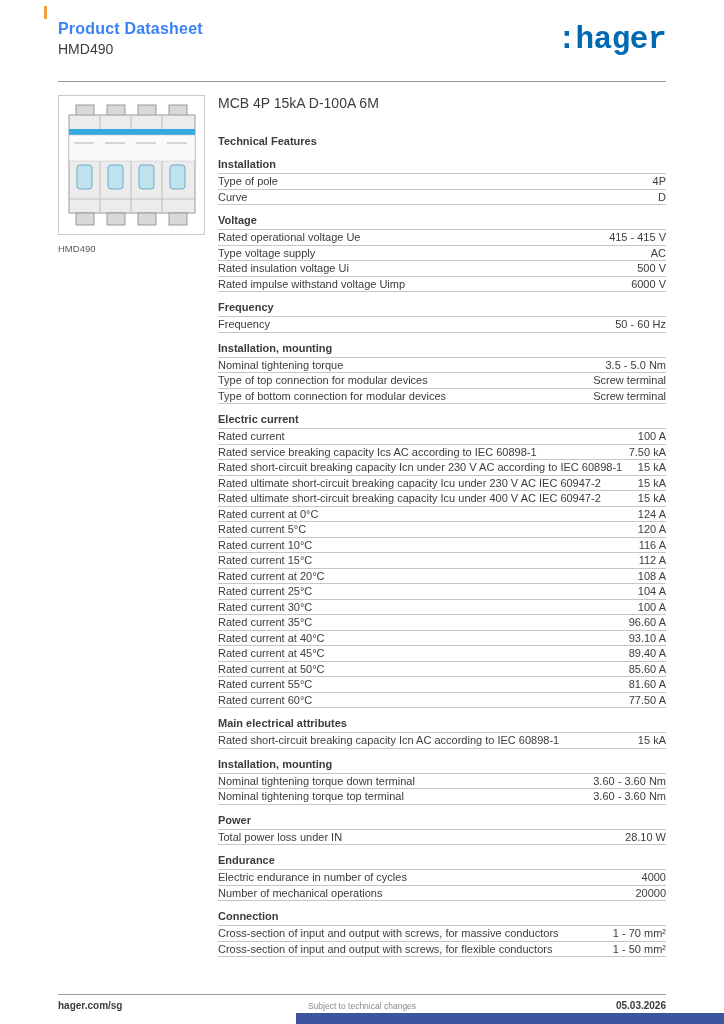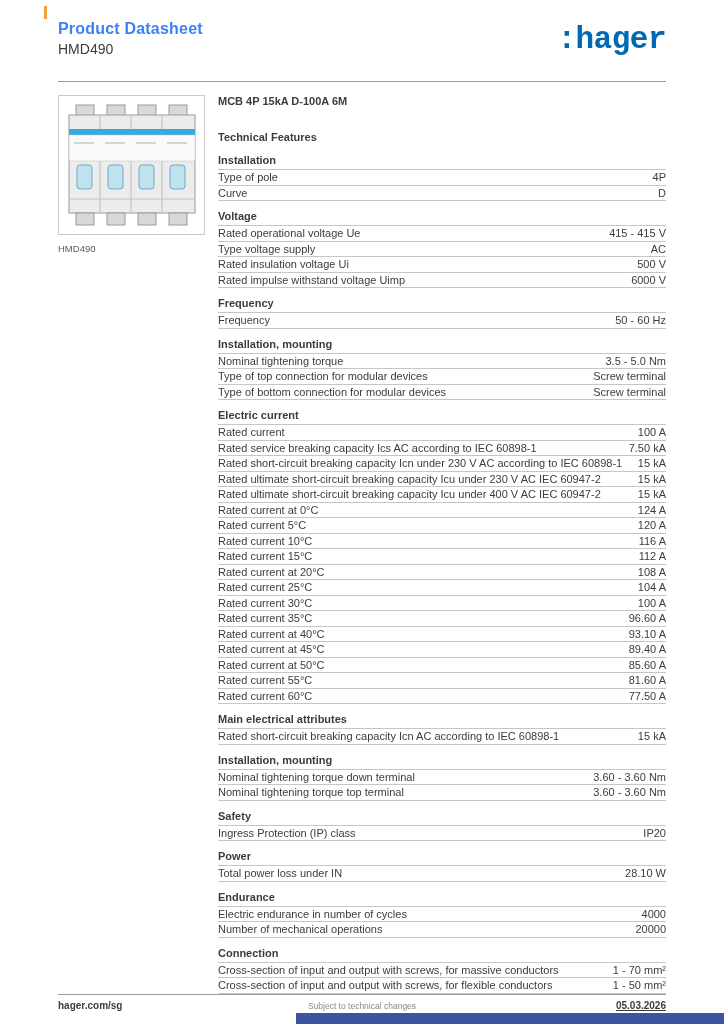--- a/index.html
+++ b/index.html
@@ -37,21 +37,21 @@
   .figure-col { position: absolute; left: 0; top: 0; width: 147px; }
   .figure-frame {
     width: 147px; height: 140px;
     border: 1px solid #c9c9c9;
     background: #ffffff;
     display: flex; align-items: center; justify-content: center;
   }
   .figure-caption { margin-top: 8px; font-size: 9.5px; color: #5a5a5a; }
 
   .spec-col { margin-left: 160px; }
-  .product-name { font-size: 11px; font-weight: bold; margin-bottom: 24px; }
+  .product-name { font-size: 14px; font-weight: normal; margin-bottom: 24px; }
   .features-heading { font-size: 11px; font-weight: bold; margin-bottom: 2px; }
 
   .spec-section { }
   .spec-title {
     font-size: 11px; font-weight: bold;
     padding: 9px 0 3px 0;
     border-bottom: 1px solid #c6c6c6;
   }
   .spec-row {
     display: flex; justify-content: space-between; align-items: flex-end;
@@ -66,21 +66,21 @@
   .footer-rule {
     position: absolute; left: 58px; right: 58px; top: 994px;
     border-top: 1px solid #9c9c9c;
   }
   .footer { position: absolute; left: 58px; right: 58px; top: 1000px; height: 14px; }
   .footer-left { position: absolute; left: 0; top: 0; font-size: 10px; font-weight: bold; }
   .footer-center {
     position: absolute; left: 0; right: 0; top: 1px;
     text-align: center; font-size: 8.5px; color: #8a8a8a;
   }
-  .footer-right { position: absolute; right: 0; top: 0; font-size: 10px; font-weight: bold; text-decoration: underline; }
+  .footer-right { position: absolute; right: 0; top: 0; font-size: 10px; font-weight: bold; }
   .bottom-bar {
     position: absolute; left: 296px; right: 0; top: 1013px; height: 11px;
   }
 </style>
 </head>
 <body>
 
 <div class="page">
 
   <div class="reg-tick"></div>
@@ -277,27 +277,20 @@
             <div class="spec-row">
               <span class="spec-label">Nominal tightening torque down terminal</span>
               <span class="spec-value">3.60 - 3.60 Nm</span>
             </div>
             <div class="spec-row">
               <span class="spec-label">Nominal tightening torque top terminal</span>
               <span class="spec-value">3.60 - 3.60 Nm</span>
             </div>
           </section>
           <section class="spec-section">
-            <h3 class="spec-title">Safety</h3>
-            <div class="spec-row">
-              <span class="spec-label">Ingress Protection (IP) class</span>
-              <span class="spec-value">IP20</span>
-            </div>
-          </section>
-          <section class="spec-section">
             <h3 class="spec-title">Power</h3>
             <div class="spec-row">
               <span class="spec-label">Total power loss under IN</span>
               <span class="spec-value">28.10 W</span>
             </div>
           </section>
           <section class="spec-section">
             <h3 class="spec-title">Endurance</h3>
             <div class="spec-row">
               <span class="spec-label">Electric endurance in number of cycles</span>

